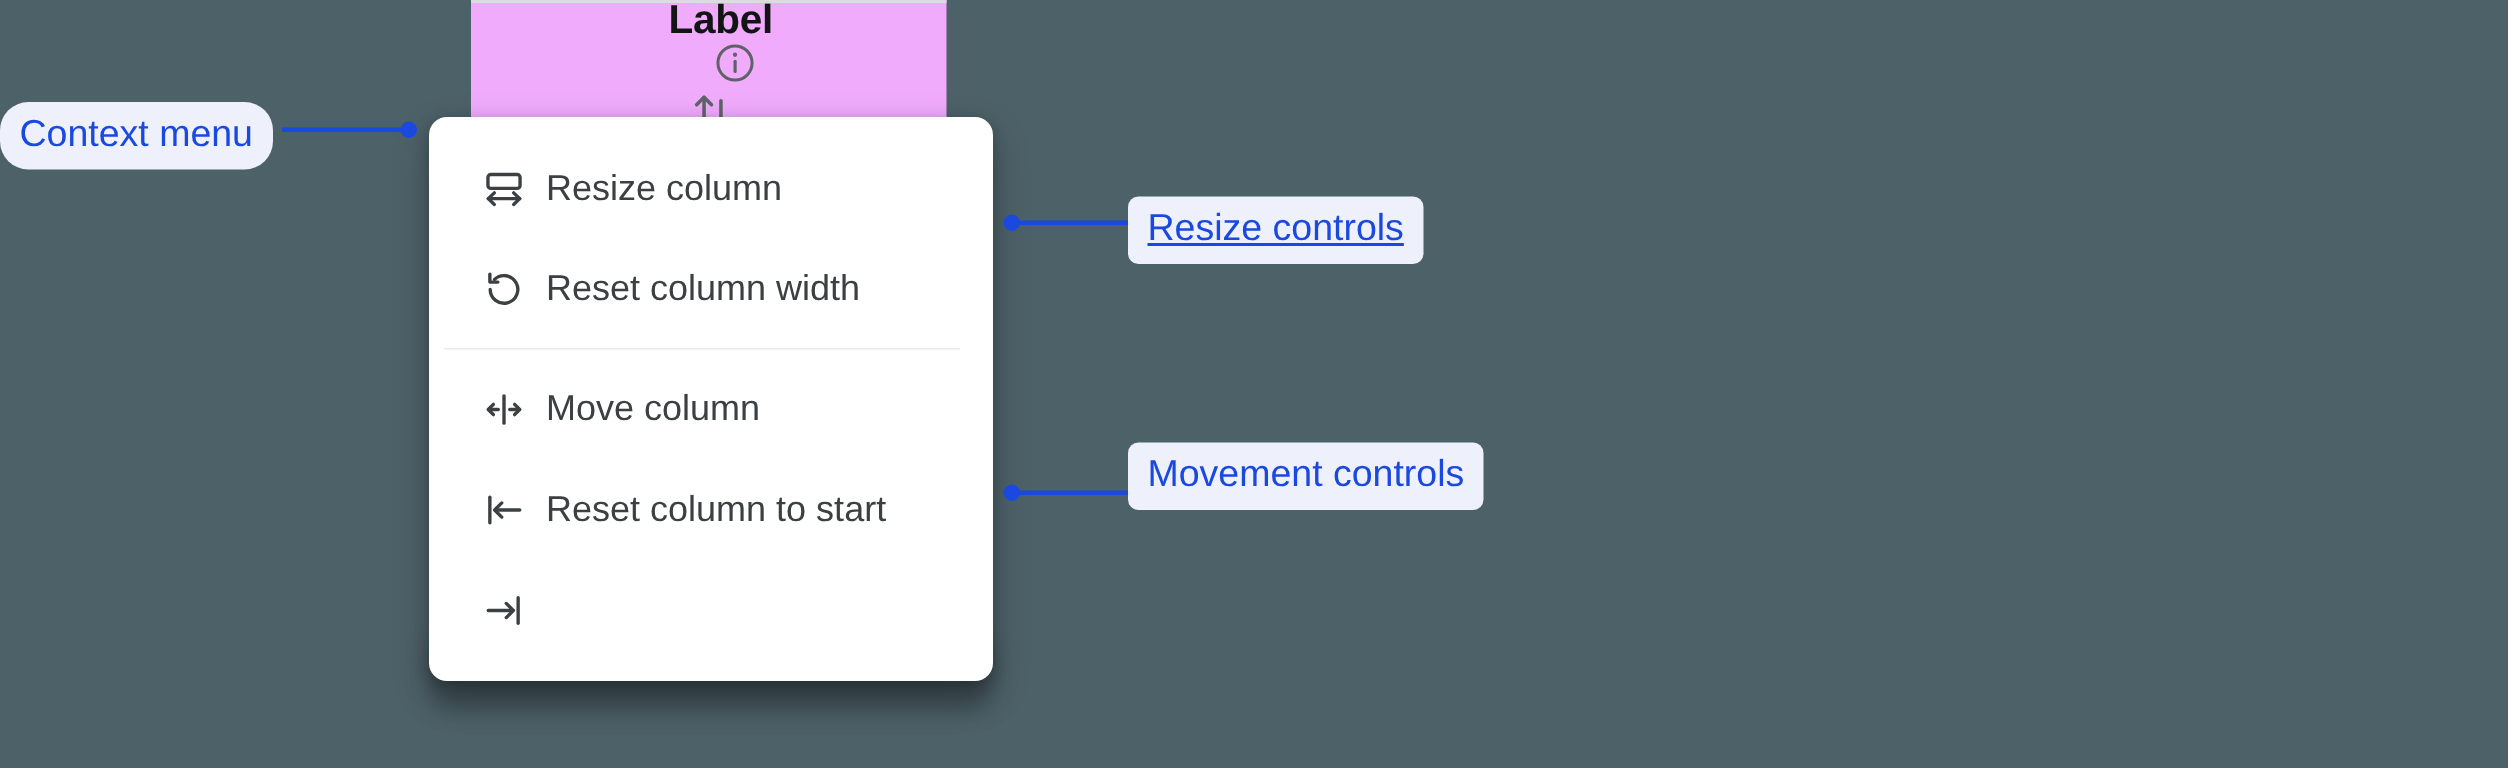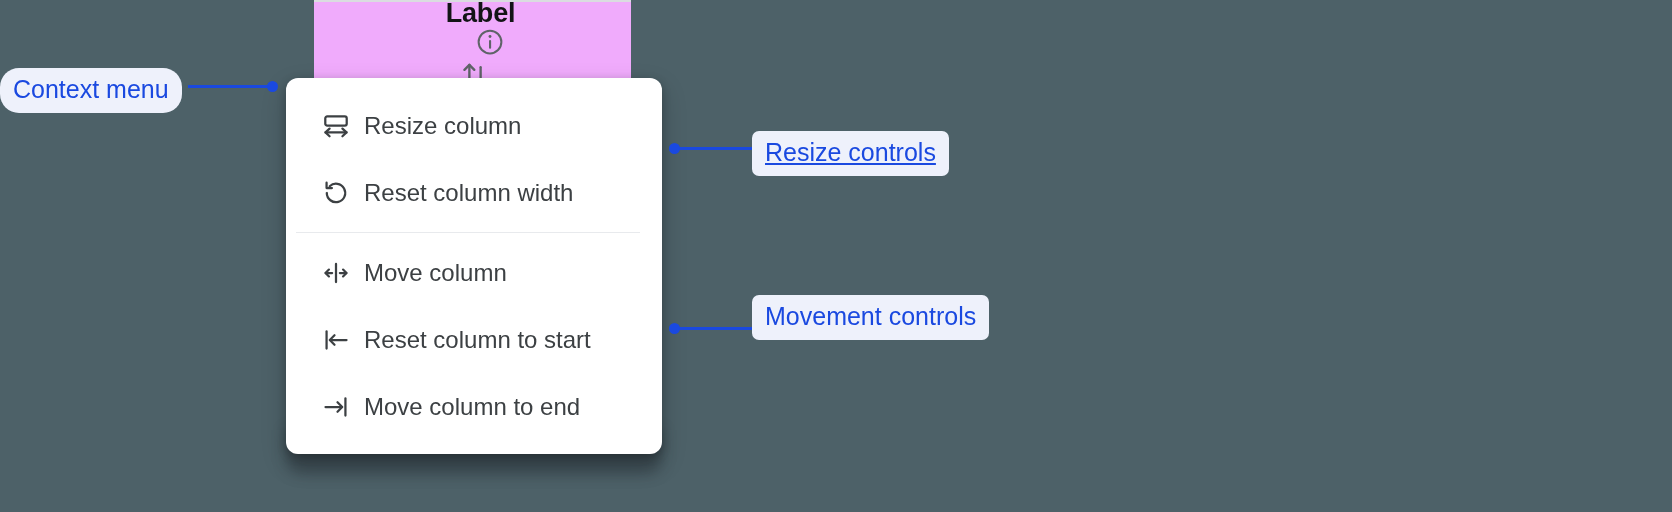--- a/index.html
+++ b/index.html
@@ -272,21 +272,20 @@
   </div>
 
   <div class="menu-item">
     <span class="menu-icon">
       <svg width="30" height="30" viewBox="0 0 28 28" fill="none" stroke="#3c4043" stroke-width="2.1" stroke-linecap="round" stroke-linejoin="round">
         <path d="M22.8 6 V22"></path>
         <path d="M4.2 14 H19.4"></path>
         <path d="M15.4 9.6 L19.8 14 L15.4 18.4"></path>
       </svg>
     </span>
-    <span class="menu-label">Move column to end</span>
   </div>
 
 </div>
 
 <div class="ann-pill" id="ann-context-pill">Context menu</div>
 <div class="ann-line" id="ann-context-line"></div>
 <div class="ann-dot" id="ann-context-dot"></div>
 
 <div class="ann-pill" id="ann-resize-pill">Resize controls</div>
 <div class="ann-line" id="ann-resize-line"></div>

